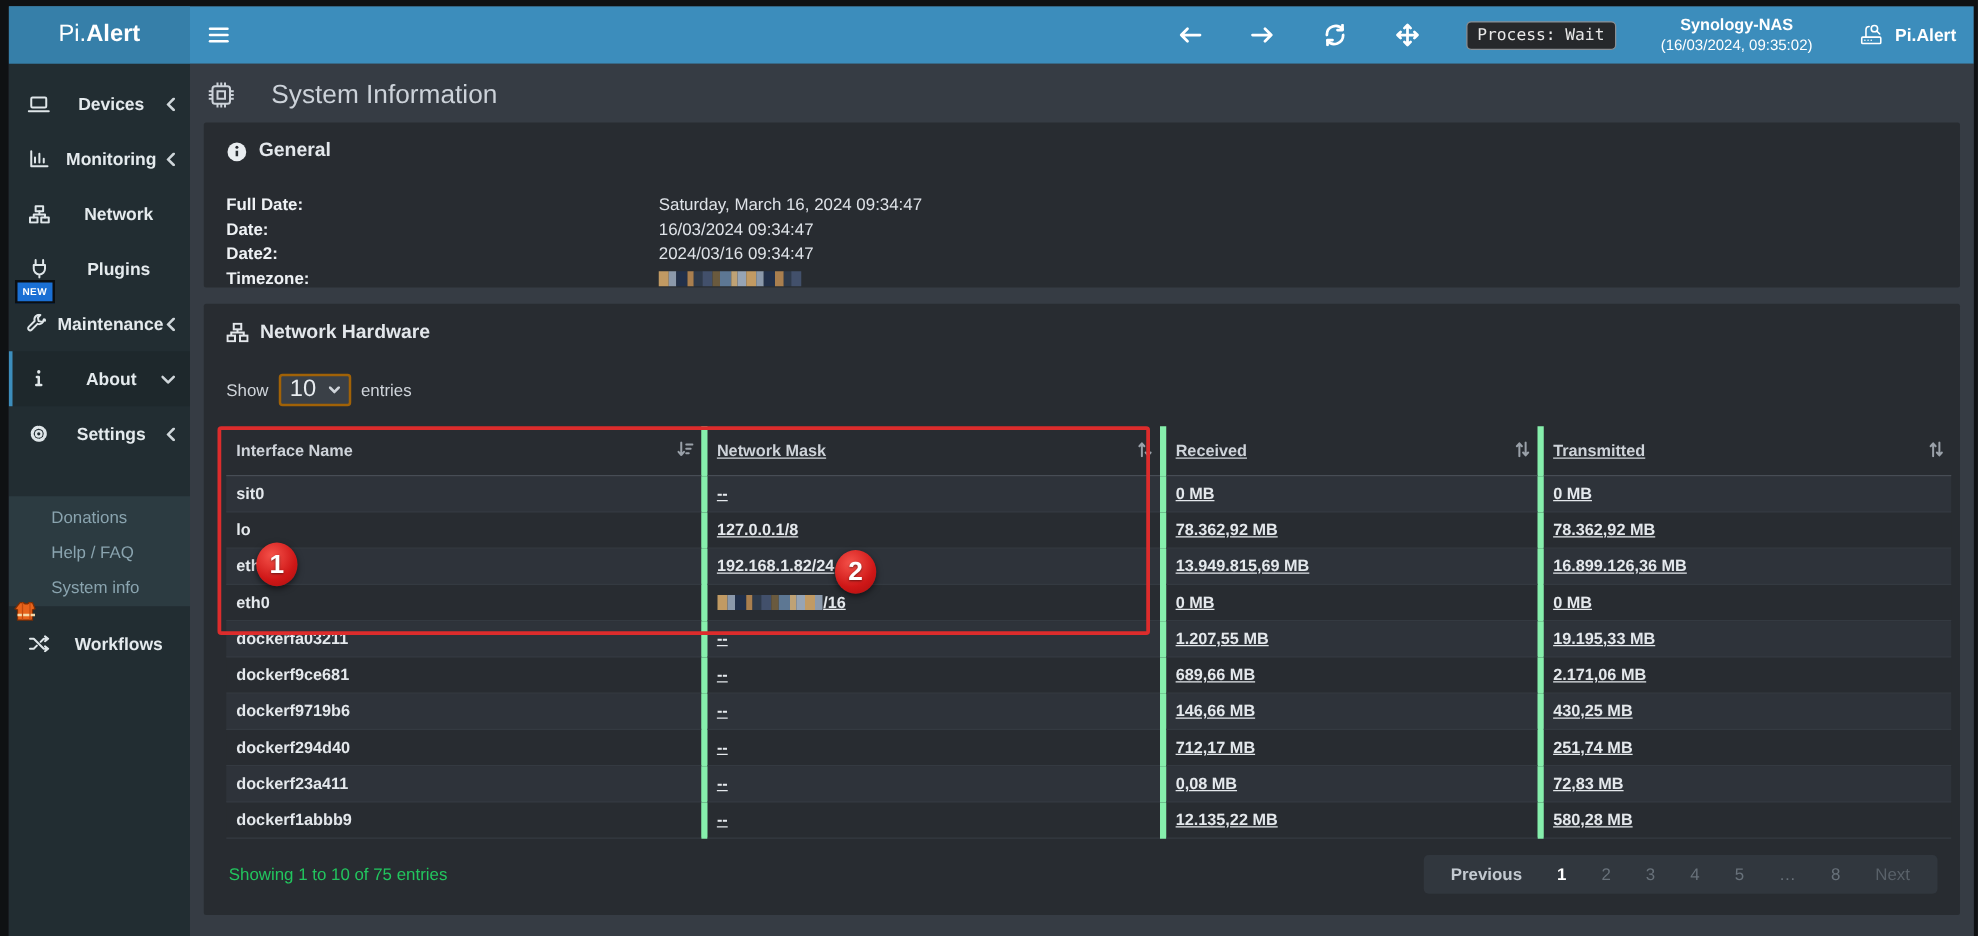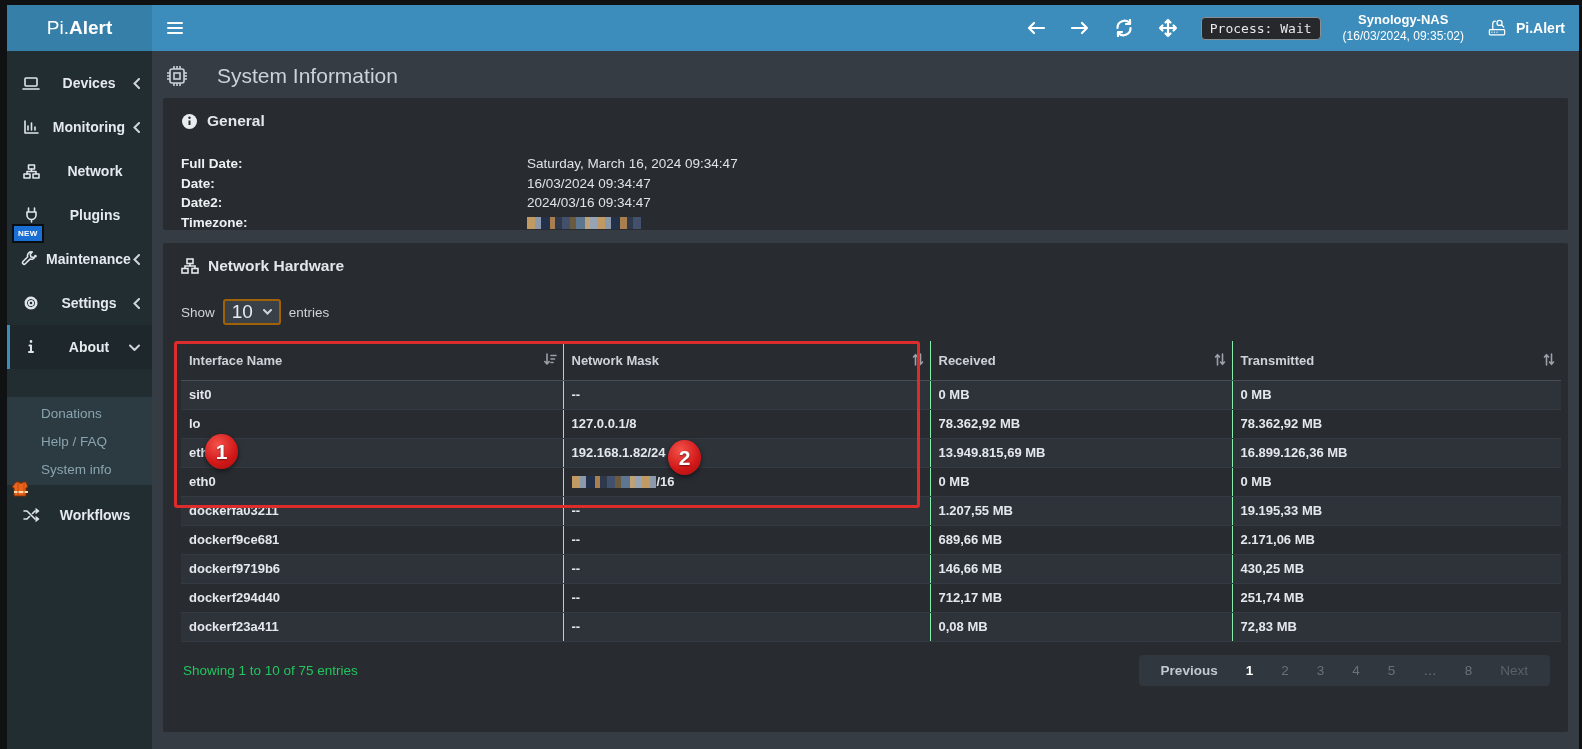--- a/index.html
+++ b/index.html
@@ -5,21 +5,21 @@
   * { margin:0; padding:0; box-sizing:border-box; }
   html,body { width:1582px; height:749px; background:#0f1113; font-family:"Liberation Sans",sans-serif; overflow:hidden; }
   .app { position:absolute; left:7px; top:5px; width:1572px; height:744px; background:#363c44; overflow:hidden; }
 
   
   .navbar { position:relative; height:46px; background:#3c8dbc; display:flex; align-items:stretch; color:#fff; }
   .logo { width:145px; background:#367fa9; display:flex; align-items:center; justify-content:center; font-size:19px; color:#fff; }
   .logo b { font-weight:700; }
   .hamburger { width:46px; display:flex; flex-direction:column; gap:3px; align-items:center; justify-content:center; cursor:pointer; }
   .hamburger span { width:16px; height:2px; background:#fff; border-radius:1px; }
-  .nav-right { margin-left:auto; display:flex; align-items:center; gap:22px; padding-right:14px; }
+  .nav-right { margin-left:auto; display:flex; align-items:center; gap:36px; padding-right:14px; }
   .nav-ico { width:22px; height:22px; display:flex; align-items:center; justify-content:center; }
   .nav-ico svg { stroke:#fff; fill:none; stroke-width:2.2; stroke-linecap:round; stroke-linejoin:round; }
   .proc-badge { font-family:"DejaVu Sans Mono",monospace; font-size:13px; color:#e8e8e8; background:#26282b; border:1px solid #8a8f94; border-radius:4px; padding:3px 8px; }
   .device-block { text-align:left; line-height:16px; }
   .device-name { font-size:13px; font-weight:700;text-align:center; }
   .device-time { font-size:12px; }
   .brand-right { display:flex; align-items:center; gap:8px; font-size:14px; font-weight:700; }
 
   
   .body-row { display:flex; height:698px; }
@@ -60,21 +60,21 @@
   .select-box { width:58px; height:26px; background:#3a4047; border:2px solid #a16207; border-radius:3px; display:flex; align-items:center; padding:0 7px; color:#e8ecf0; font-size:19px; cursor:pointer; }
   .select-box .sel-val { flex:1; }
   .select-box svg { stroke:#cfd4da; fill:none; stroke-width:2; stroke-linecap:round; }
   .ctrl-right { display:flex; align-items:center; gap:8px; }
   .search-input { width:150px; height:26px; background:#3a4047; border:1px solid #4a5058; border-radius:3px; color:#e8ecf0; padding:0 8px; font-size:13px; outline:none; }
 
   
   table.nh { border-collapse:collapse; table-layout:fixed; width:1380px; margin:16px 0 0 8px; font-size:13px; }
   table.nh col.c0{width:382px;} table.nh col.c1{width:367px;} table.nh col.c2{width:302px;} table.nh col.c3{width:329px;}
   table.nh th { text-align:left; font-weight:700; color:#ced3d9; padding:12px 24px 12px 8px; border-bottom:1px solid #474d55; position:relative; }
-  table.nh th + th, table.nh td + td { border-left:1px solid #86efac; }
+  table.nh th + th, table.nh td + td { border-left:5px solid #86efac;text-decoration:underline; }
   .sort-ico { position:absolute; right:6px; top:50%; transform:translateY(-50%); }
   .sort-ico svg { stroke:#9aa1a9; fill:none; stroke-width:1.6; stroke-linecap:round; stroke-linejoin:round; }
   table.nh td { padding:7px 8px; line-height:14px; color:#e4e8ec; border-bottom:1px solid #343a41; font-weight:600; }
   table.nh tbody tr:nth-child(odd) { background:#2e333a; }
   table.nh tbody tr:nth-child(even) { background:#282c31; }
 
   .pixelated { display:inline-flex; height:12px; vertical-align:-2px; margin-right:1px; }
   .pixelated i { display:inline-block; height:12px; }
 
   
@@ -207,45 +207,45 @@
               <path d="M14 4.5a3.8 3.8 0 0 1-5 3.6L4.3 12.8a1.6 1.6 0 0 1-2.3-2.3L6.7 5.8A3.8 3.8 0 0 1 11.3 1l-2 2 .6 2.9 2.9.6 2-2c.1.3.2.7.2 1z"></path>
             </svg>
           </span>
         <span class="lbl">Maintenance</span>
         <span class="chev">
             <svg width="7" height="11" viewBox="0 0 7 11">
               <path d="M6 1L1.5 5.5 6 10"></path>
             </svg>
           </span>
       </div>
+      <div class="side-item active">
+        <span class="s-ico">
+            <svg width="8" height="16" viewBox="0 0 8 16">
+              <path d="M4 6.5V13 M2 13h4 M2.5 6.5H4" stroke-width="2"></path>
+              <path d="M4 2.2v.4" stroke-width="2.6"></path>
+            </svg>
+          </span>
+        <span class="lbl">About</span>
+        <span class="chev">
+            <svg width="11" height="7" viewBox="0 0 11 7">
+              <path d="M1 1.5L5.5 6 10 1.5"></path>
+            </svg>
+          </span>
+      </div>
       <div class="side-item">
         <span class="s-ico">
             <svg width="16" height="16" viewBox="0 0 16 16">
               <circle cx="8" cy="8" r="5.2" stroke-width="2.6" stroke-dasharray="2.4 1.7"></circle>
               <circle cx="8" cy="8" r="2.2" stroke-width="1.8"></circle>
             </svg>
           </span>
         <span class="lbl">Settings</span>
         <span class="chev">
             <svg width="7" height="11" viewBox="0 0 7 11">
               <path d="M6 1L1.5 5.5 6 10"></path>
-            </svg>
-          </span>
-      </div>
-      <div class="side-item active">
-        <span class="s-ico">
-            <svg width="8" height="16" viewBox="0 0 8 16">
-              <path d="M4 6.5V13 M2 13h4 M2.5 6.5H4" stroke-width="2"></path>
-              <path d="M4 2.2v.4" stroke-width="2.6"></path>
-            </svg>
-          </span>
-        <span class="lbl">About</span>
-        <span class="chev">
-            <svg width="11" height="7" viewBox="0 0 11 7">
-              <path d="M1 1.5L5.5 6 10 1.5"></path>
             </svg>
           </span>
       </div>
       <div class="submenu">
         <div class="sub-item">Donations</div>
         <div class="sub-item">Help / FAQ</div>
         <div class="sub-item">System info</div>
       </div>
       <div class="side-item" style="margin-top:8px;">
         <span class="vest"><svg width="20" height="20" viewBox="0 0 20 20">
@@ -430,20 +430,26 @@
                 <td>--</td>
                 <td>712,17 MB</td>
                 <td>251,74 MB</td>
               </tr>
               <tr>
                 <td>dockerf23a411</td>
                 <td>--</td>
                 <td>0,08 MB</td>
                 <td>72,83 MB</td>
               </tr>
+              <tr>
+                <td>dockerf1abbb9</td>
+                <td>--</td>
+                <td>12.135,22 MB</td>
+                <td>580,28 MB</td>
+              </tr>
             </tbody>
         </table>
 
         <div class="table-footer">
           <div class="summary">Showing 1 to 10 of 75 entries</div>
           <div class="pagination">
               <span class="page-btn enabled">Previous</span>
               <span class="page-btn active">1</span>
               <span class="page-btn ">2</span>
               <span class="page-btn ">3</span>

